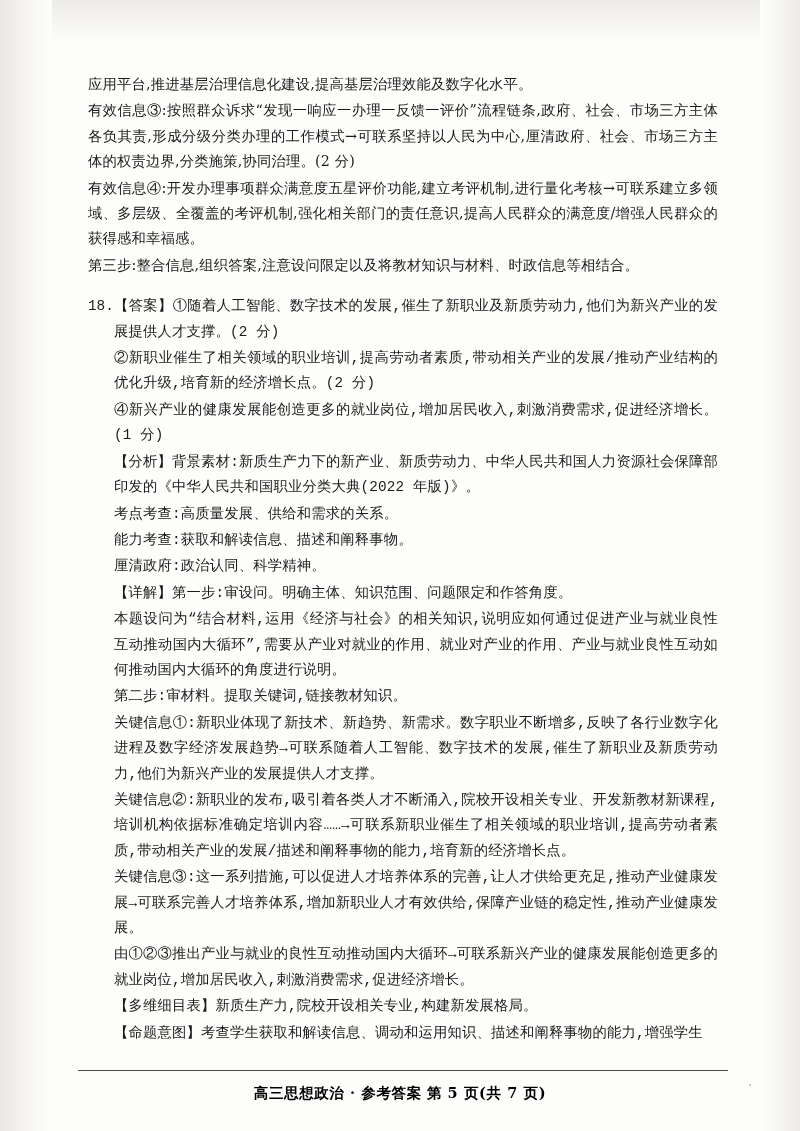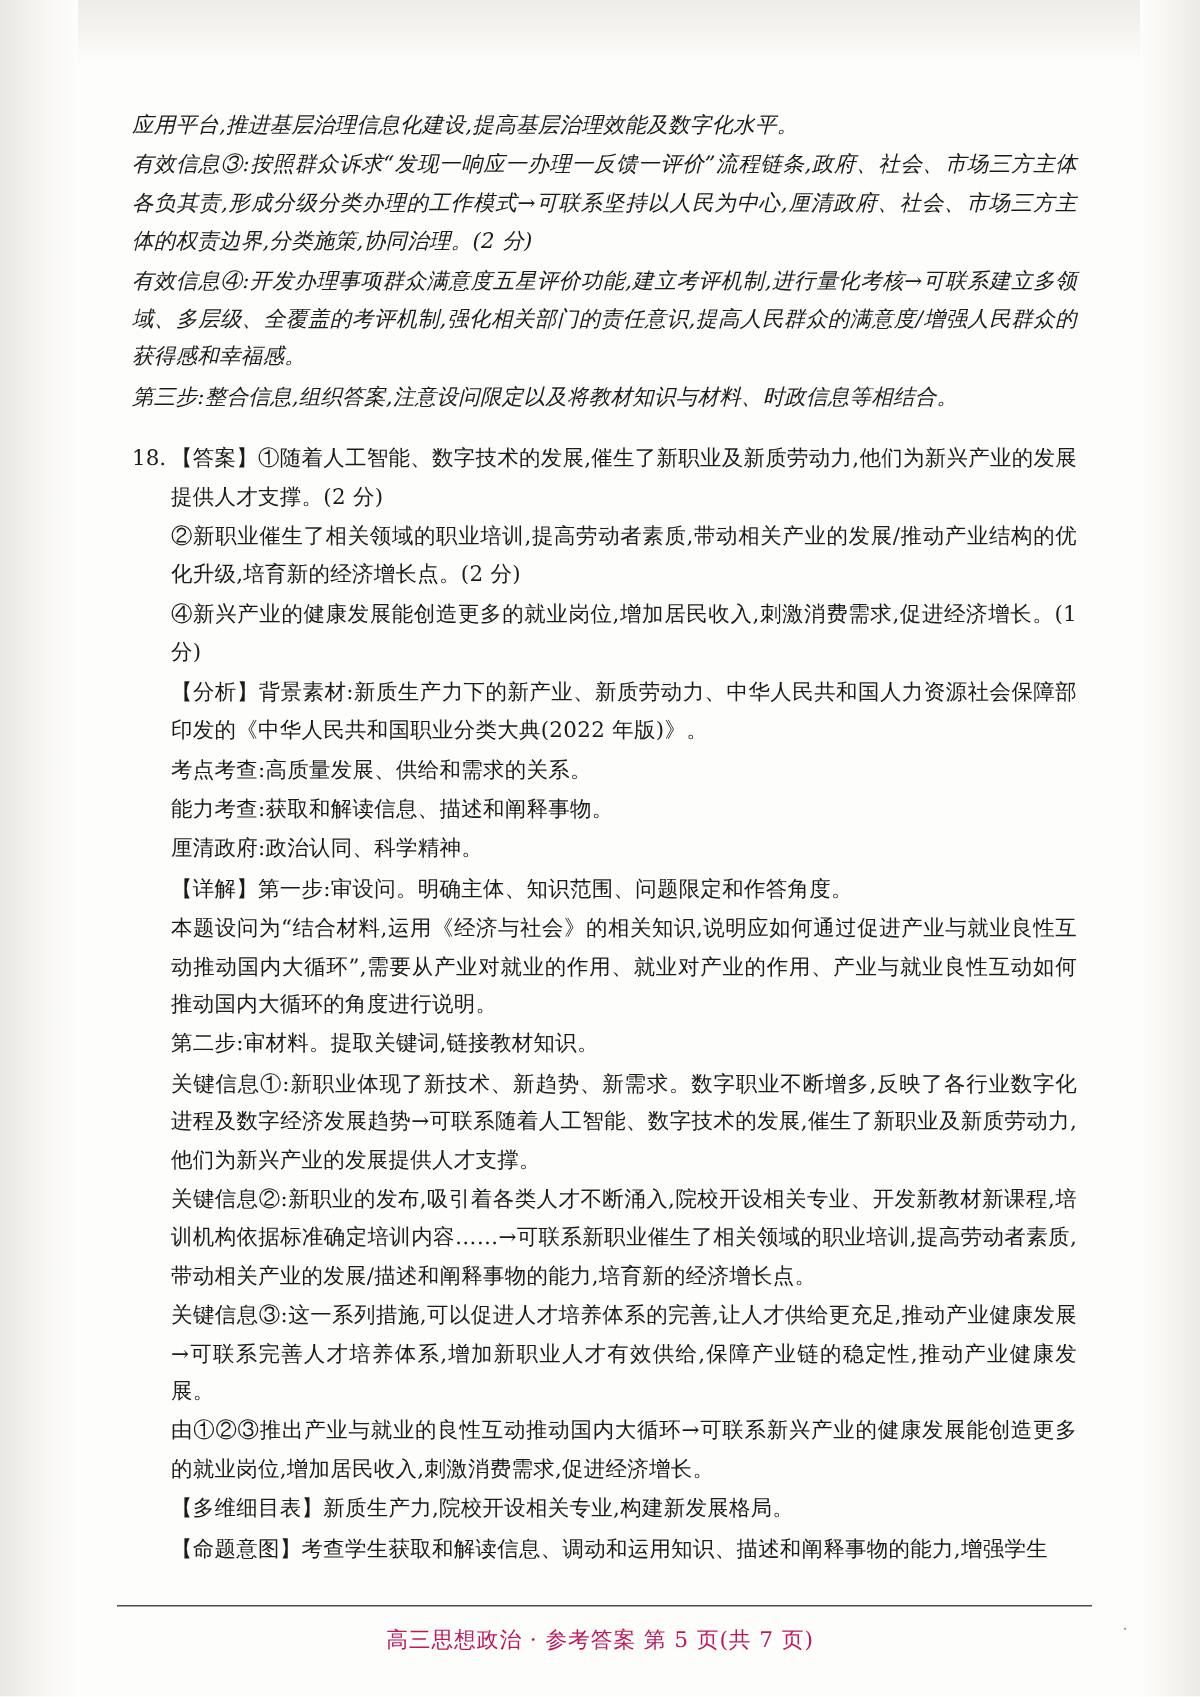--- a/index.html
+++ b/index.html
@@ -48,27 +48,27 @@
   p {
     margin: 0 0 1px 0;
     font-size: 14.3px;
     line-height: 25.4px;
     text-align: justify;
     text-justify: inter-ideograph;
     letter-spacing: 0.2px;
   }
   .block {
     margin-bottom: 16px;
-    font-style: italic;
   }
   
   .qitem {
     position: relative;
     padding-left: 26px;
     margin-top: 7px;
+    font-family: Liberation Mono, monospace;
   }
   .qnum {
     position: absolute;
     left: 0;
     top: 0;
     font-size: 14.3px;
     line-height: 25.4px;
   }
   .bold-label {
     font-weight: normal;
@@ -84,23 +84,23 @@
     position: absolute;
     left: 78px;
     right: 72px;
     bottom: 60px;
     height: 1px;
     background: #2a2a2a;
     opacity: 0.85;
   }
   .footer-text {
     font-size: 14.5px;
-    font-weight: normal;
+    font-weight: bold;
     letter-spacing: 0.6px;
-    color: #be185d;
+    color: #000000;
     font-family: "DejaVu Serif", "Liberation Serif", serif;
   }
   .corner-mark {
     position: absolute;
     right: 46px;
     bottom: 38px;
     font-size: 12px;
     color: #9b9b9b;
     letter-spacing: 2px;
   }

